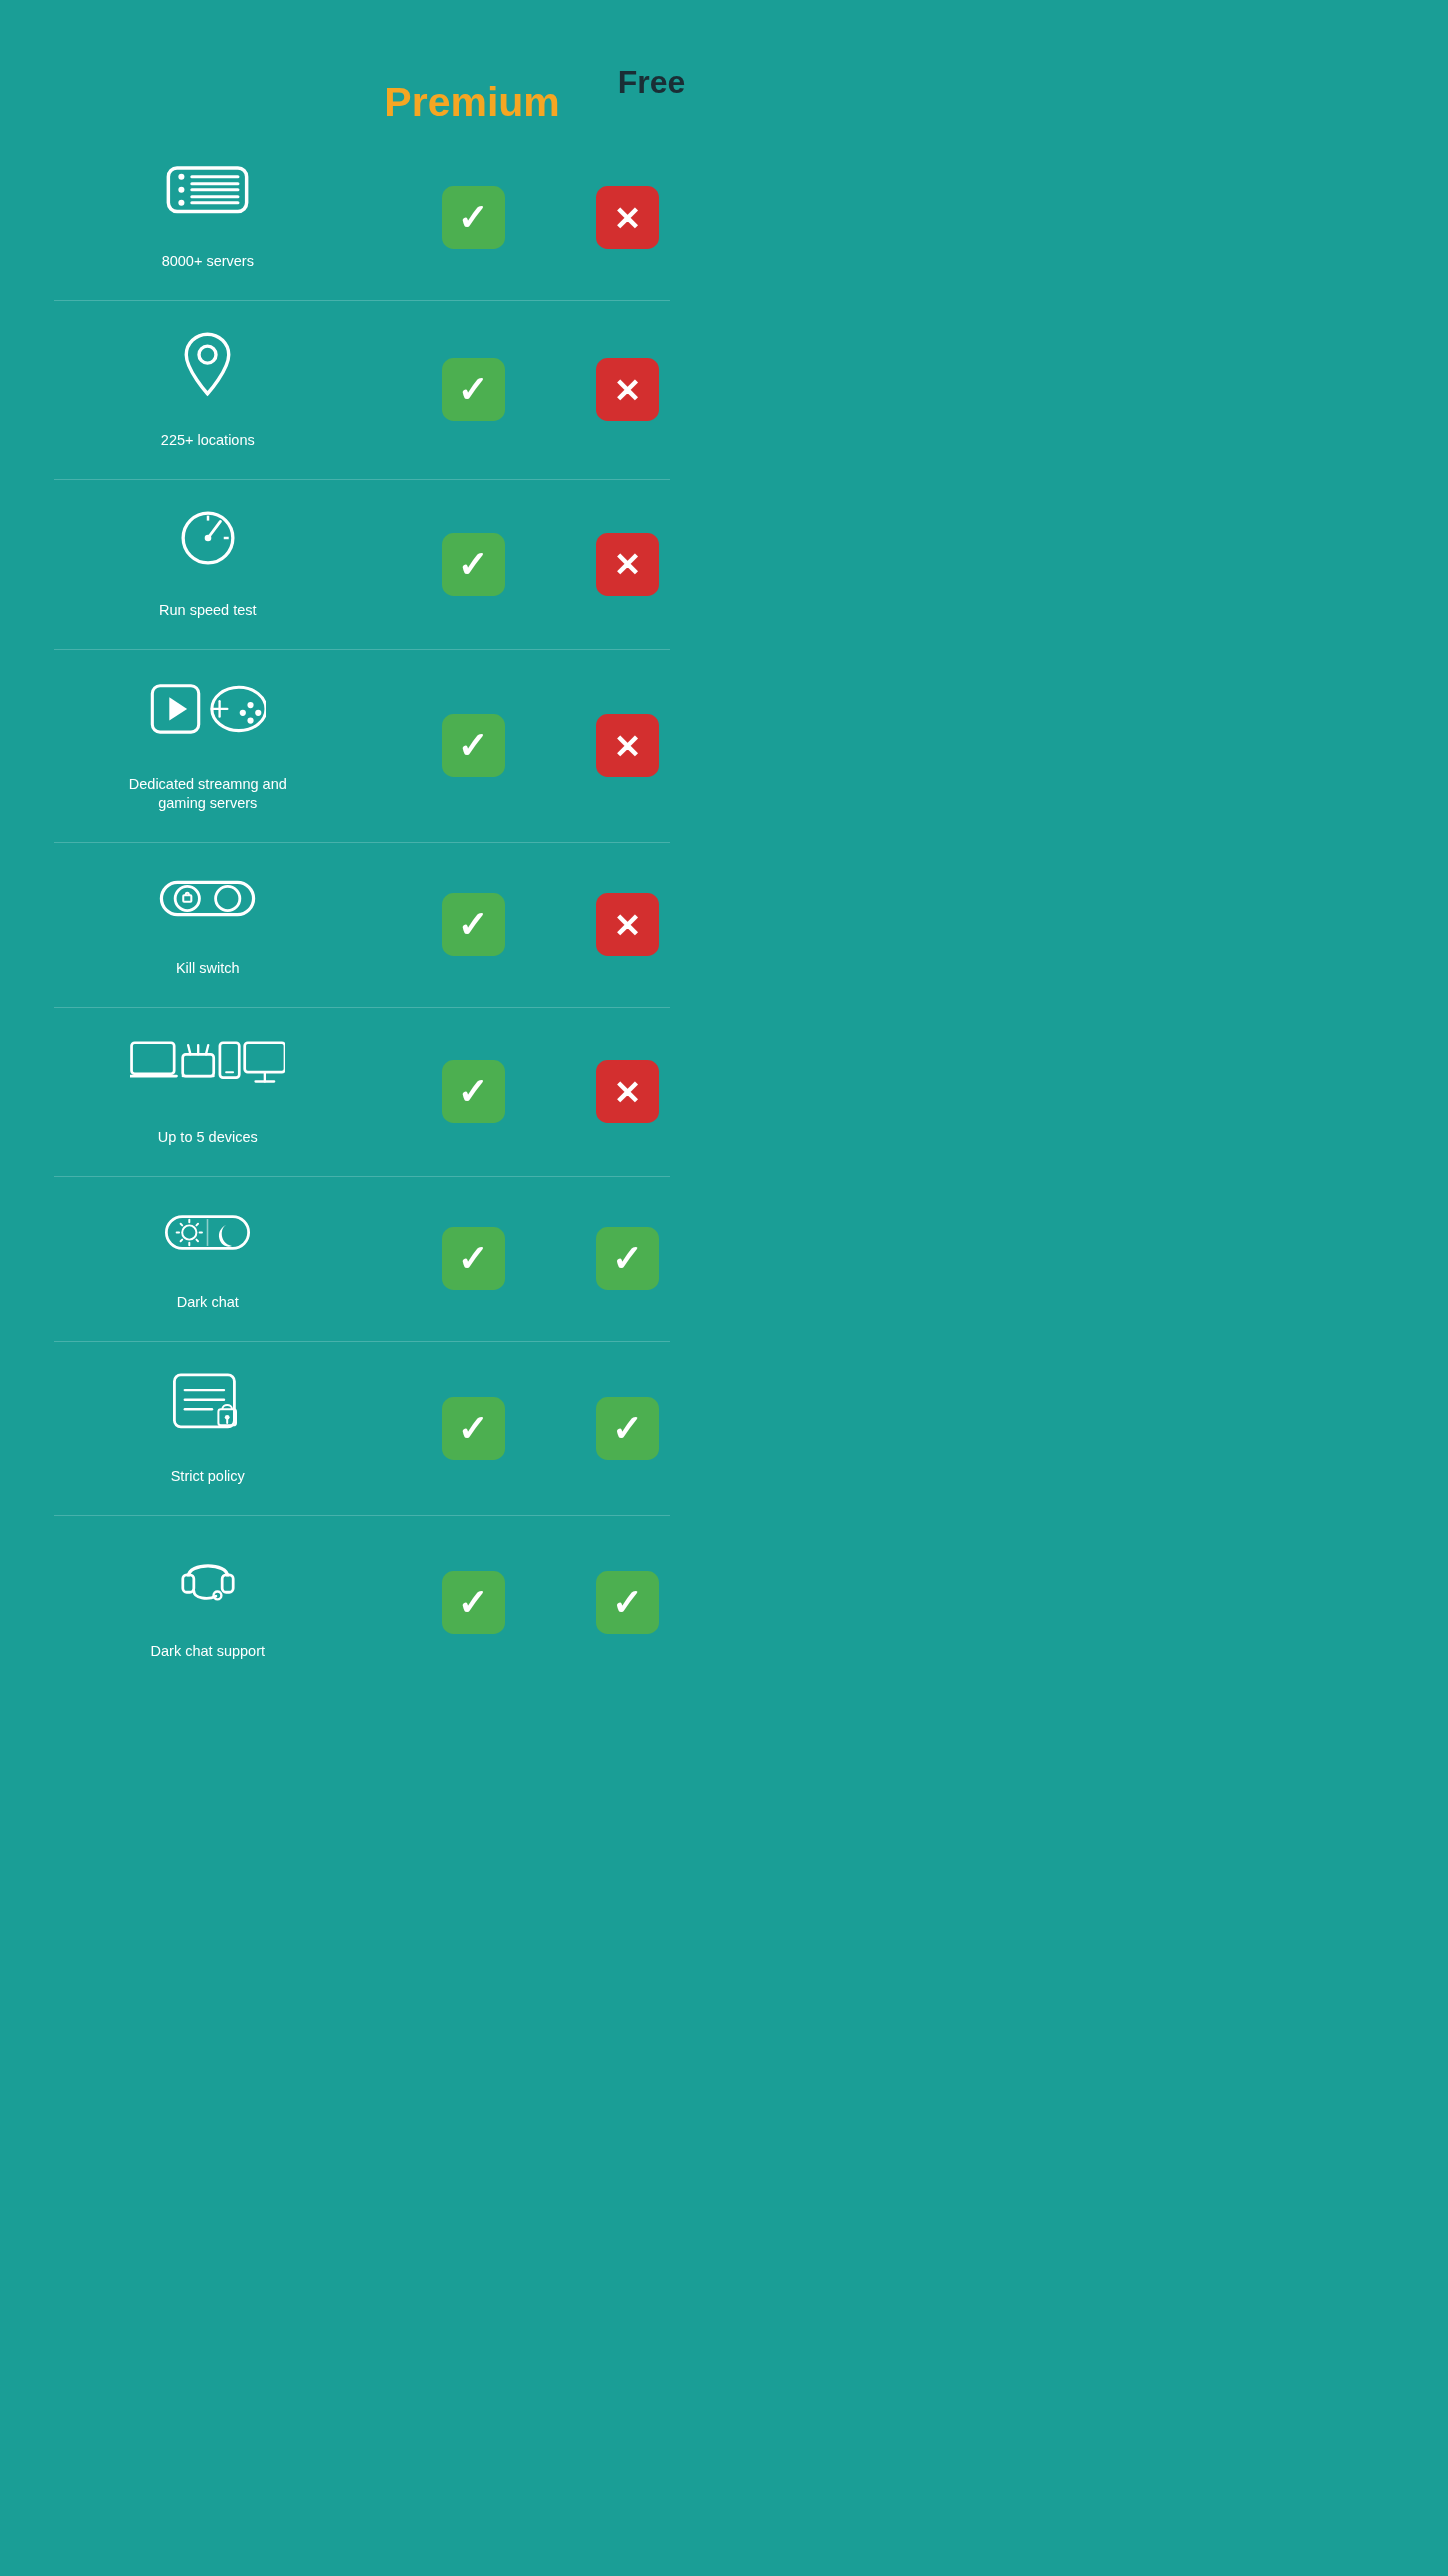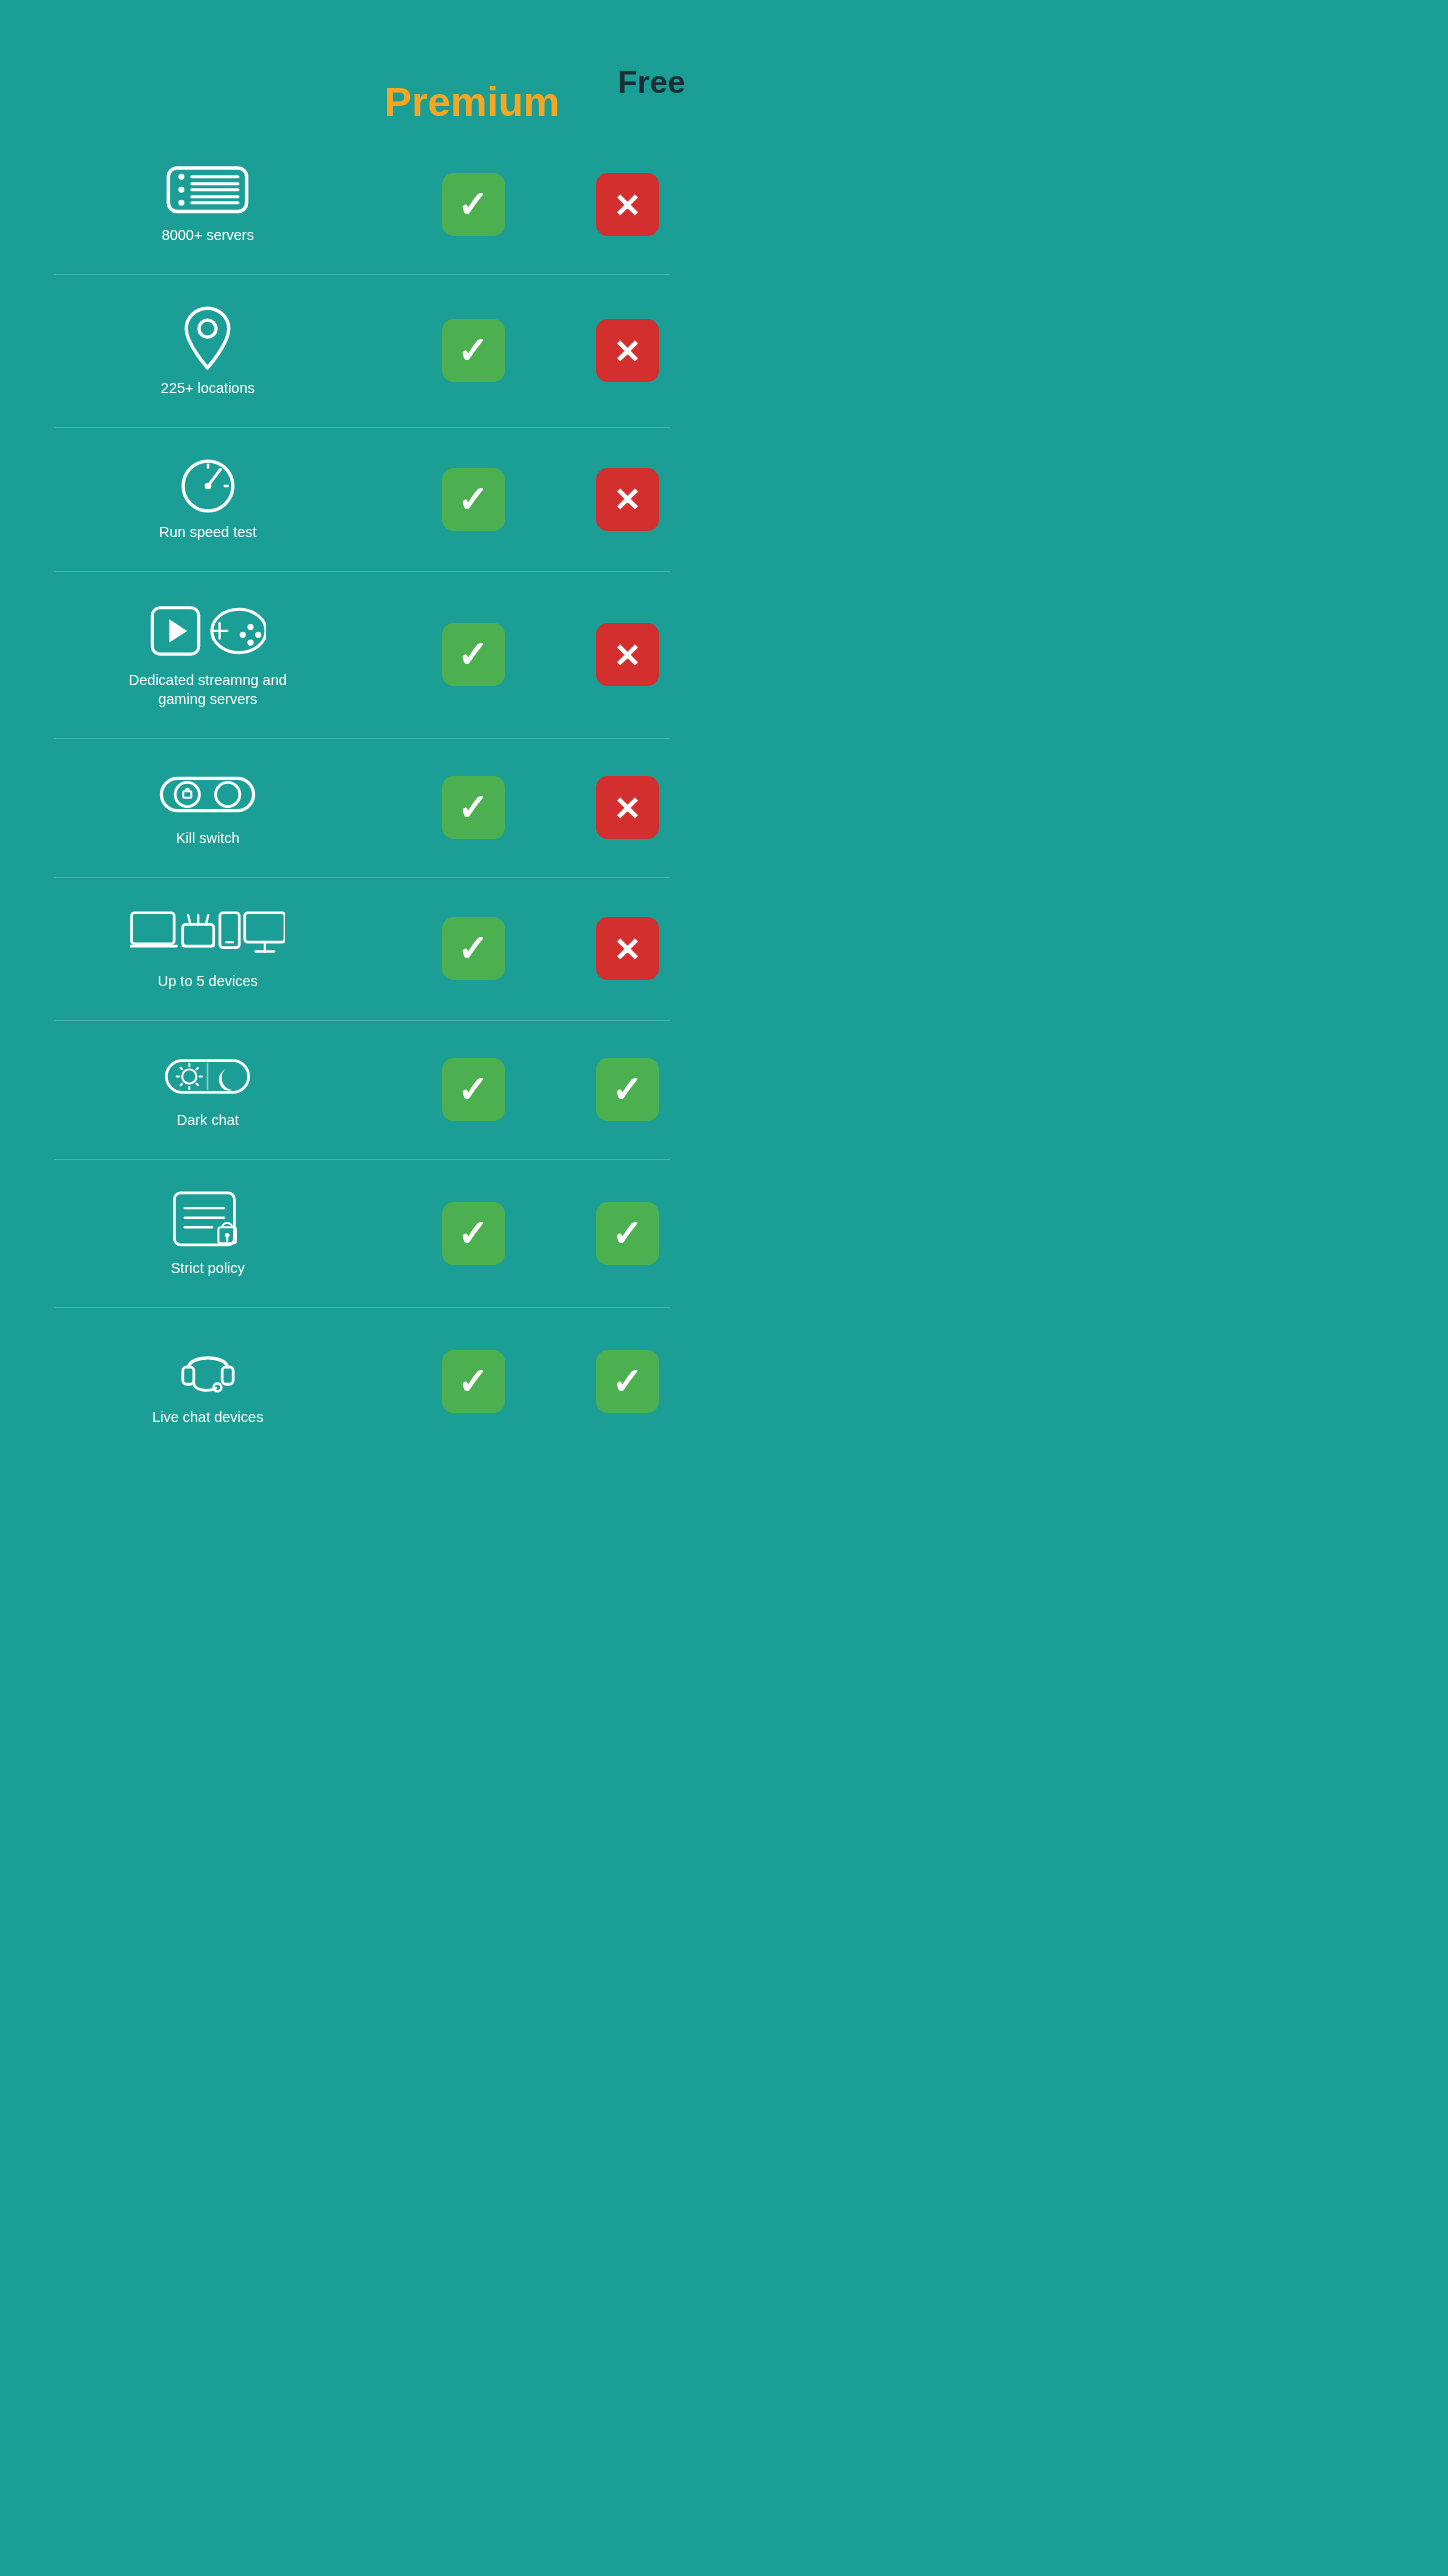--- a/index.html
+++ b/index.html
@@ -44,20 +44,21 @@
       align-items: center;
       margin-bottom: 29px;
     }
 
     .feature-left {
       width: 55%;
       display: flex;
       flex-direction: column;
       align-items: center;
       justify-content: center;
+      gap: 26px;
     }
 
     .feature-icon {
       width: 77px;
       height: 58px;
       display: flex;
       align-items: center;
       justify-content: center;
       margin-bottom: 7.7px;
     }
@@ -384,21 +385,21 @@
         <path d="M15 40 C15 22, 65 22, 65 40" stroke="white" stroke-width="4" fill="none"></path>
 
         <rect x="8" y="38" width="14" height="22" rx="5" stroke="white" stroke-width="3.5" fill="none"></rect>
 
         <rect x="58" y="38" width="14" height="22" rx="5" stroke="white" stroke-width="3.5" fill="none"></rect>
 
         <path d="M22 58 C22 68, 40 70, 50 65" stroke="white" stroke-width="3.5" fill="none" stroke-linecap="round"></path>
         <circle cx="52" cy="64" r="5" stroke="white" stroke-width="3" fill="none"></circle>
       </svg>
     </div>
-    <span class="feature-label">Live chat devices</span>
+    <span class="feature-label">Dark chat support</span>
   </div>
   <div class="feature-checks">
     <div class="check-box check-green">
         <span class="checkmark"></span>
       </div>
     <div class="check-box check-green">
         <span class="checkmark"></span>
       </div>
   </div>
 </div>

